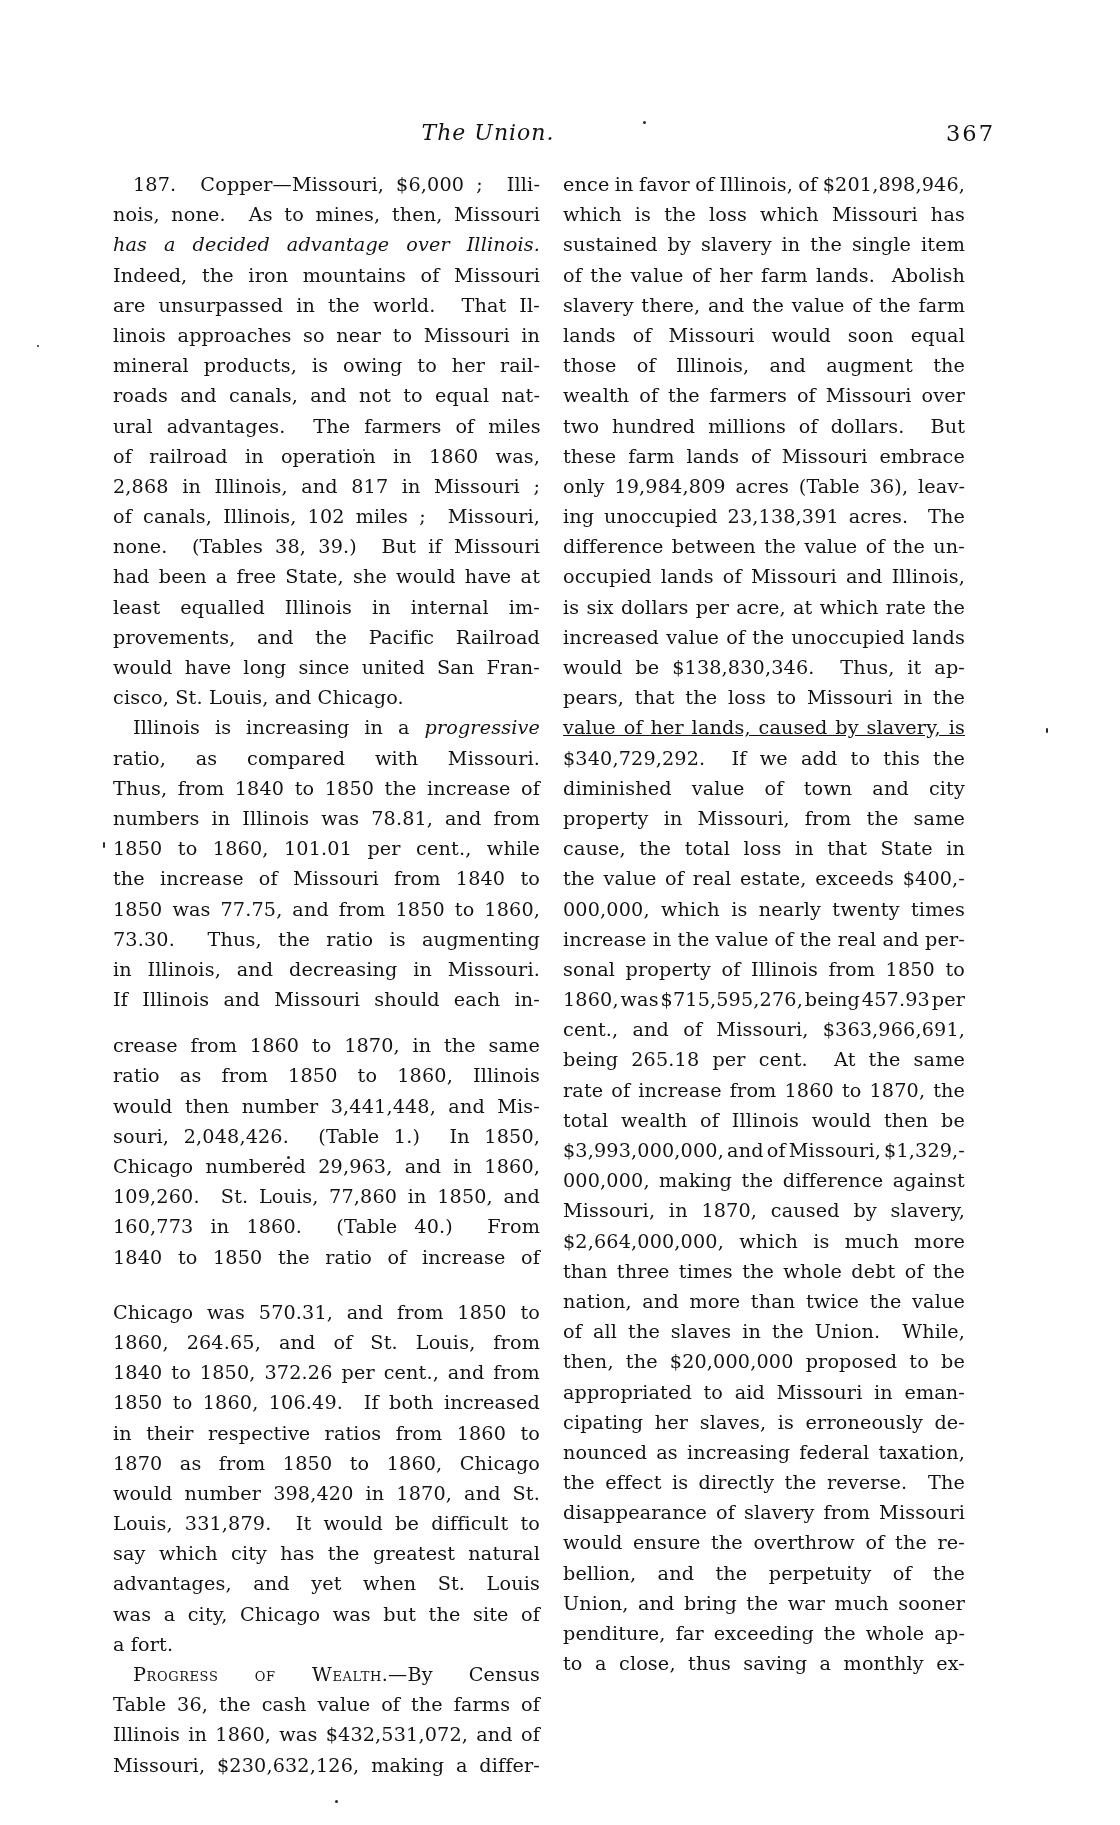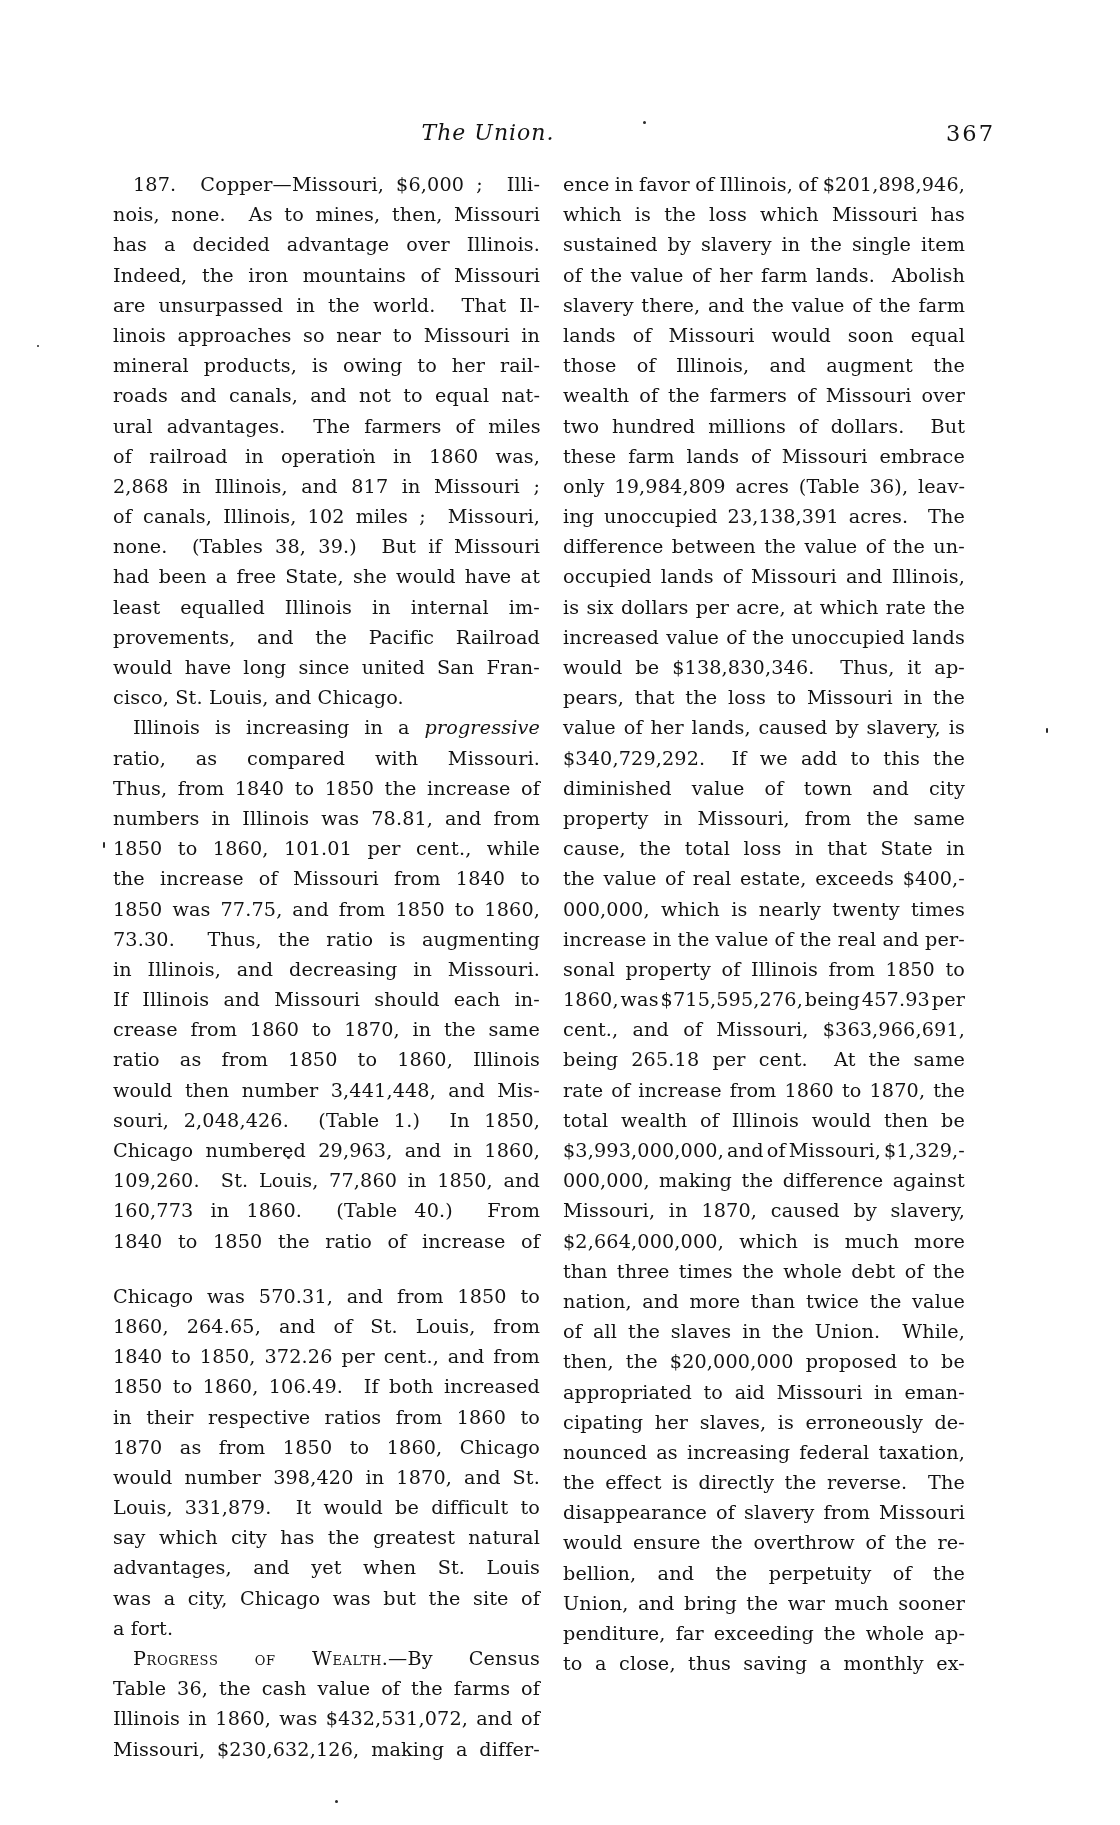--- a/index.html
+++ b/index.html
@@ -49,21 +49,21 @@
 <div class="page">
 
   <span class="running-title">The Union.</span>
 
   <span class="page-number">367</span>
 
   <div class="col col-left">
       <div class="paragraph">
         <div class="line indent" style="word-spacing: 5.77px;"><span class="txt"><span>187.  Copper—Missouri, $6,000 ;  Illi-</span></span></div>
         <div class="line" style="word-spacing: 5.29px;"><span class="txt"><span>nois, none.  As to mines, then, Missouri</span></span></div>
-        <div class="line" style="word-spacing: 10.64px;"><span class="txt"><span>has a decided advantage over Illinois.</span></span></div>
+        <div class="line" style="word-spacing: 10.64px; font-style: italic;"><span class="txt"><span>has a decided advantage over Illinois.</span></span></div>
         <div class="line" style="word-spacing: 8.31px;"><span class="txt"><span>Indeed, the iron mountains of Missouri</span></span></div>
         <div class="line" style="word-spacing: 6.75px;"><span class="txt"><span>are unsurpassed in the world.  That Il-</span></span></div>
         <div class="line" style="word-spacing: 5.26px;"><span class="txt"><span>linois approaches so near to Missouri in</span></span></div>
         <div class="line" style="word-spacing: 8.58px;"><span class="txt"><span>mineral products, is owing to her rail-</span></span></div>
         <div class="line" style="word-spacing: 5.93px;"><span class="txt"><span>roads and canals, and not to equal nat-</span></span></div>
         <div class="line" style="word-spacing: 7.68px;"><span class="txt"><span>ural advantages.  The farmers of miles</span></span></div>
         <div class="line" style="word-spacing: 10.95px;"><span class="txt"><span>of railroad in operation in 1860 was,</span></span></div>
         <div class="line" style="word-spacing: 7.22px;"><span class="txt"><span>2,868 in Illinois, and 817 in Missouri ;</span></span></div>
         <div class="line" style="word-spacing: 4.8px;"><span class="txt"><span>of canals, Illinois, 102 miles ;  Missouri,</span></span></div>
         <div class="line" style="word-spacing: 6px;"><span class="txt"><span>none.  (Tables 38, 39.)  But if Missouri</span></span></div>
@@ -77,21 +77,21 @@
         <div class="line indent" style="word-spacing: 8.63px;"><span class="txt"><span>Illinois is increasing in a </span><span class="it">progressive</span></span></div>
         <div class="line" style="word-spacing: 23.45px;"><span class="txt"><span>ratio, as compared with Missouri.</span></span></div>
         <div class="line" style="word-spacing: 4.22px;"><span class="txt"><span>Thus, from 1840 to 1850 the increase of</span></span></div>
         <div class="line" style="word-spacing: 5.63px;"><span class="txt"><span>numbers in Illinois was 78.81, and from</span></span></div>
         <div class="line" style="word-spacing: 9.18px;"><span class="txt"><span>1850 to 1860, 101.01 per cent., while</span></span></div>
         <div class="line" style="word-spacing: 8.92px;"><span class="txt"><span>the increase of Missouri from 1840 to</span></span></div>
         <div class="line" style="word-spacing: 3.7px;"><span class="txt"><span>1850 was 77.75, and from 1850 to 1860,</span></span></div>
         <div class="line" style="word-spacing: 10.08px;"><span class="txt"><span>73.30.  Thus, the ratio is augmenting</span></span></div>
         <div class="line" style="word-spacing: 9.53px;"><span class="txt"><span>in Illinois, and decreasing in Missouri.</span></span></div>
         <div class="line" style="word-spacing: 7.94px;"><span class="txt"><span>If Illinois and Missouri should each in-</span></span></div>
-        <div class="line" style="word-spacing: 6.43px;"><span class="txt"><span>crease from 1860 to 1870, in the same</span></span></div>
+        <div class="line" style="word-spacing: 6.43px; margin-top: 16px;"><span class="txt"><span>crease from 1860 to 1870, in the same</span></span></div>
         <div class="line" style="word-spacing: 13.8px;"><span class="txt"><span>ratio as from 1850 to 1860, Illinois</span></span></div>
         <div class="line" style="word-spacing: 6.15px;"><span class="txt"><span>would then number 3,441,448, and Mis-</span></span></div>
         <div class="line" style="word-spacing: 8.41px;"><span class="txt"><span>souri, 2,048,426.  (Table 1.)  In 1850,</span></span></div>
         <div class="line" style="word-spacing: 5.93px;"><span class="txt"><span>Chicago numbered 29,963, and in 1860,</span></span></div>
         <div class="line" style="word-spacing: 4.36px;"><span class="txt"><span>109,260.  St. Louis, 77,860 in 1850, and</span></span></div>
         <div class="line" style="word-spacing: 10.86px;"><span class="txt"><span>160,773 in 1860.  (Table 40.)  From</span></span></div>
         <div class="line" style="word-spacing: 9.24px;"><span class="txt"><span>1840 to 1850 the ratio of increase of</span></span></div>
         <div class="line" style="word-spacing: 7.44px; margin-top: 25px;"><span class="txt"><span>Chicago was 570.31, and from 1850 to</span></span></div>
         <div class="line" style="word-spacing: 11.73px;"><span class="txt"><span>1860, 264.65, and of St. Louis, from</span></span></div>
         <div class="line" style="word-spacing: 2.69px;"><span class="txt"><span>1840 to 1850, 372.26 per cent., and from</span></span></div>
@@ -126,21 +126,21 @@
         <div class="line" style="word-spacing: 6.67px;"><span class="txt"><span>two hundred millions of dollars.  But</span></span></div>
         <div class="line" style="word-spacing: 5.52px;"><span class="txt"><span>these farm lands of Missouri embrace</span></span></div>
         <div class="line" style="word-spacing: 3.62px;"><span class="txt"><span>only 19,984,809 acres (Table 36), leav-</span></span></div>
         <div class="line" style="word-spacing: 3.59px;"><span class="txt"><span>ing unoccupied 23,138,391 acres.  The</span></span></div>
         <div class="line" style="word-spacing: 2.15px;"><span class="txt"><span>difference between the value of the un-</span></span></div>
         <div class="line" style="word-spacing: 2.91px;"><span class="txt"><span>occupied lands of Missouri and Illinois,</span></span></div>
         <div class="line" style="word-spacing: 0.96px;"><span class="txt"><span>is six dollars per acre, at which rate the</span></span></div>
         <div class="line" style="word-spacing: 0.9px;"><span class="txt"><span>increased value of the unoccupied lands</span></span></div>
         <div class="line" style="word-spacing: 6.62px;"><span class="txt"><span>would be $138,830,346.  Thus, it ap-</span></span></div>
         <div class="line" style="word-spacing: 4.48px;"><span class="txt"><span>pears, that the loss to Missouri in the</span></span></div>
-        <div class="line" style="word-spacing: 1.57px;"><span class="txt"><span>value of her lands, caused by slavery, is</span></span></div>
+        <div class="line" style="word-spacing: 1.57px; text-decoration: underline;"><span class="txt"><span>value of her lands, caused by slavery, is</span></span></div>
         <div class="line" style="word-spacing: 6.9px;"><span class="txt"><span>$340,729,292.  If we add to this the</span></span></div>
         <div class="line" style="word-spacing: 13.82px;"><span class="txt"><span>diminished value of town and city</span></span></div>
         <div class="line" style="word-spacing: 8.86px;"><span class="txt"><span>property in Missouri, from the same</span></span></div>
         <div class="line" style="word-spacing: 7.26px;"><span class="txt"><span>cause, the total loss in that State in</span></span></div>
         <div class="line" style="word-spacing: 2.4px;"><span class="txt"><span>the value of real estate, exceeds $400,-</span></span></div>
         <div class="line" style="word-spacing: 5.11px;"><span class="txt"><span>000,000, which is nearly twenty times</span></span></div>
         <div class="line" style="word-spacing: -0.14px;"><span class="txt"><span>increase in the value of the real and per-</span></span></div>
         <div class="line" style="word-spacing: 4.2px;"><span class="txt"><span>sonal property of Illinois from 1850 to</span></span></div>
         <div class="line" style="word-spacing: -4.38px;"><span class="txt"><span>1860, was $715,595,276, being 457.93 per</span></span></div>
         <div class="line" style="word-spacing: 7.95px;"><span class="txt"><span>cent., and of Missouri, $363,966,691,</span></span></div>

